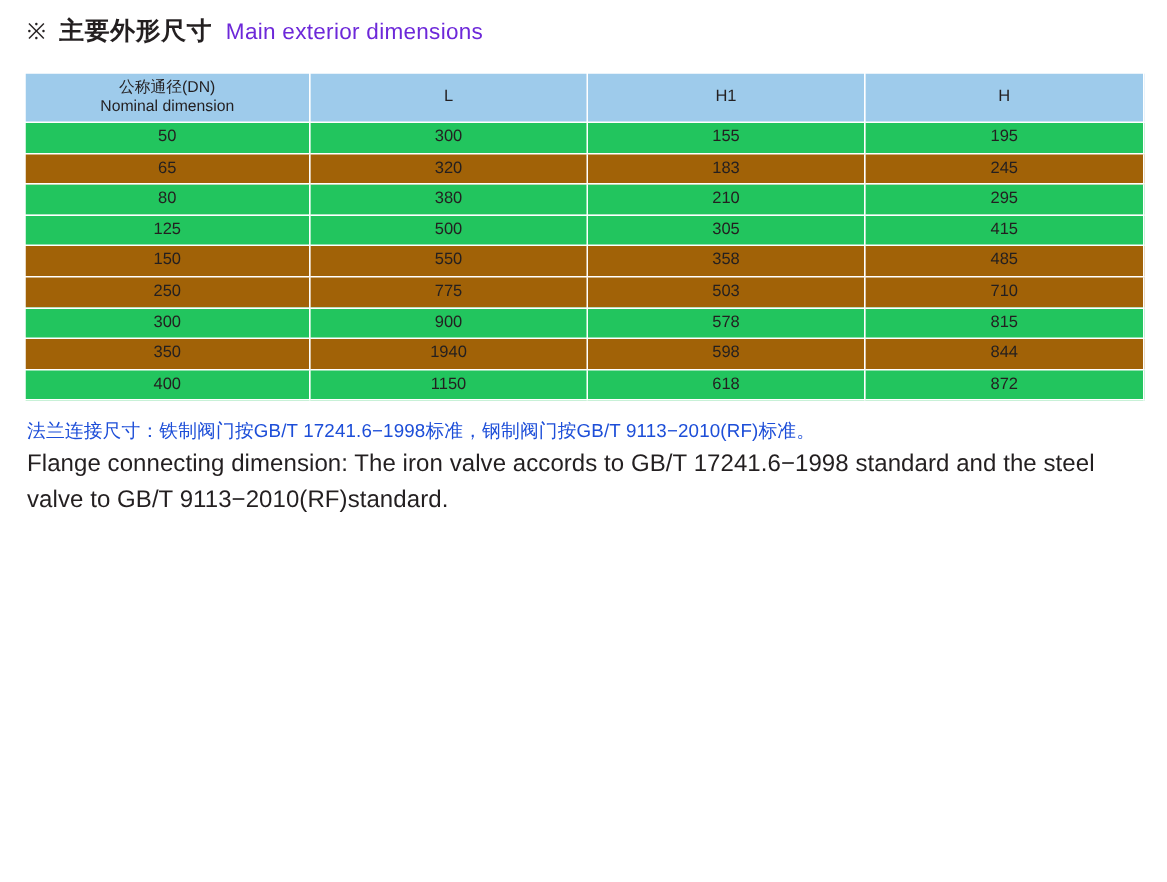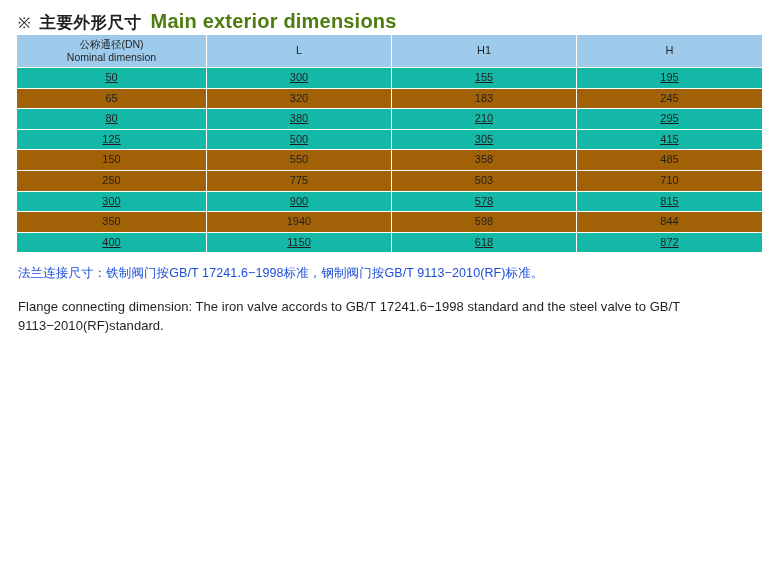--- a/index.html
+++ b/index.html
@@ -34,27 +34,27 @@
     line-height: 1;
   }
   .title-cn {
     font-size: 16.5px;
     font-weight: bold;
     color: #231f20;
     letter-spacing: 0.5px;
     text-align: center;
   }
   .title-en {
-    font-size: 20px;
-    font-weight: bold;
-    color: #4d7c0f;
+    font-size: 15px;
+    font-weight: normal;
+    color: #6d28d9;
     letter-spacing: 0.2px;
   }
   table.dims {
-    margin-top: 0;
+    margin-top: 16px;
     border-collapse: collapse;
     width: 746px;
     table-layout: fixed;
   }
   table.dims th, table.dims td {
     border: 1px solid #ffffff;
     text-align: center;
     font-size: 11px;
     color: #231f20;
   }
@@ -67,41 +67,40 @@
   }
   table.dims thead th.dn {
     font-size: 10.5px;
   }
   table.dims tbody td {
     height: 17.6px;
     line-height: 17.6px;
     font-size: 11px;
   }
   table.dims tbody tr.odd td {
-    background: #14b8a6;
-    text-decoration: underline;
+    background: #22c55e;
   }
   table.dims tbody tr.even td {
     background: #a16207;
   }
   .note {
     margin-top: 11px;
     padding-left: 2px;
   }
   .note-cn {
     font-size: 12.5px;
     color: #1d4ed8;
     line-height: 1.45;
     letter-spacing: 0.1px;
   }
   .note-en {
-    font-size: 13px;
+    font-size: 16px;
     color: #231f20;
     line-height: 1.45;
-    margin-top: 16px;
+    margin-top: 2px;
     letter-spacing: 0.05px;
   }
 </style>
 </head>
 <body>
 
 <div class="page">
 
   <div class="title-row">
     <span class="title-mark">※</span>

